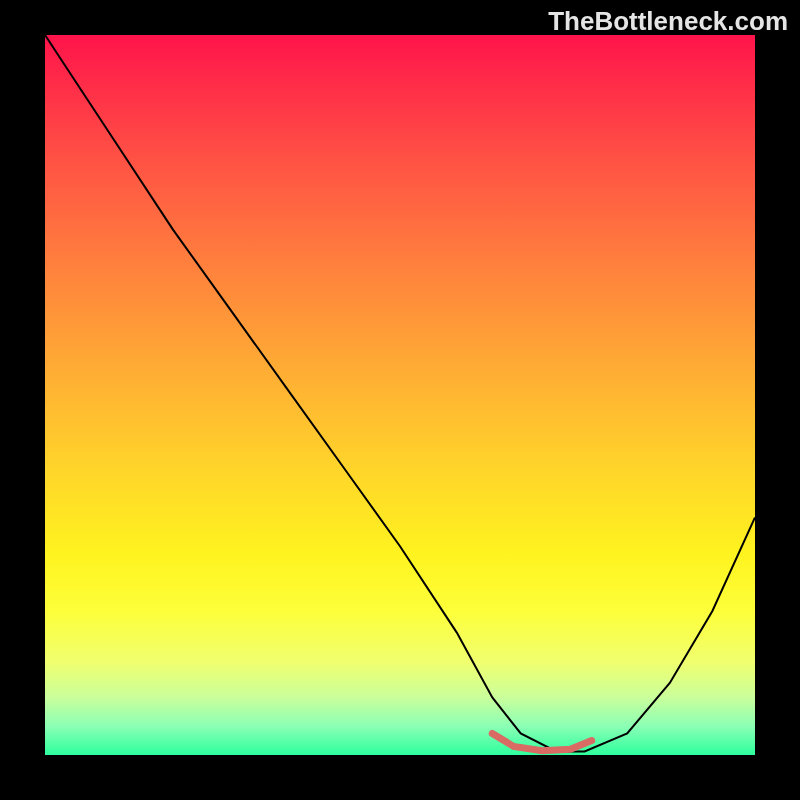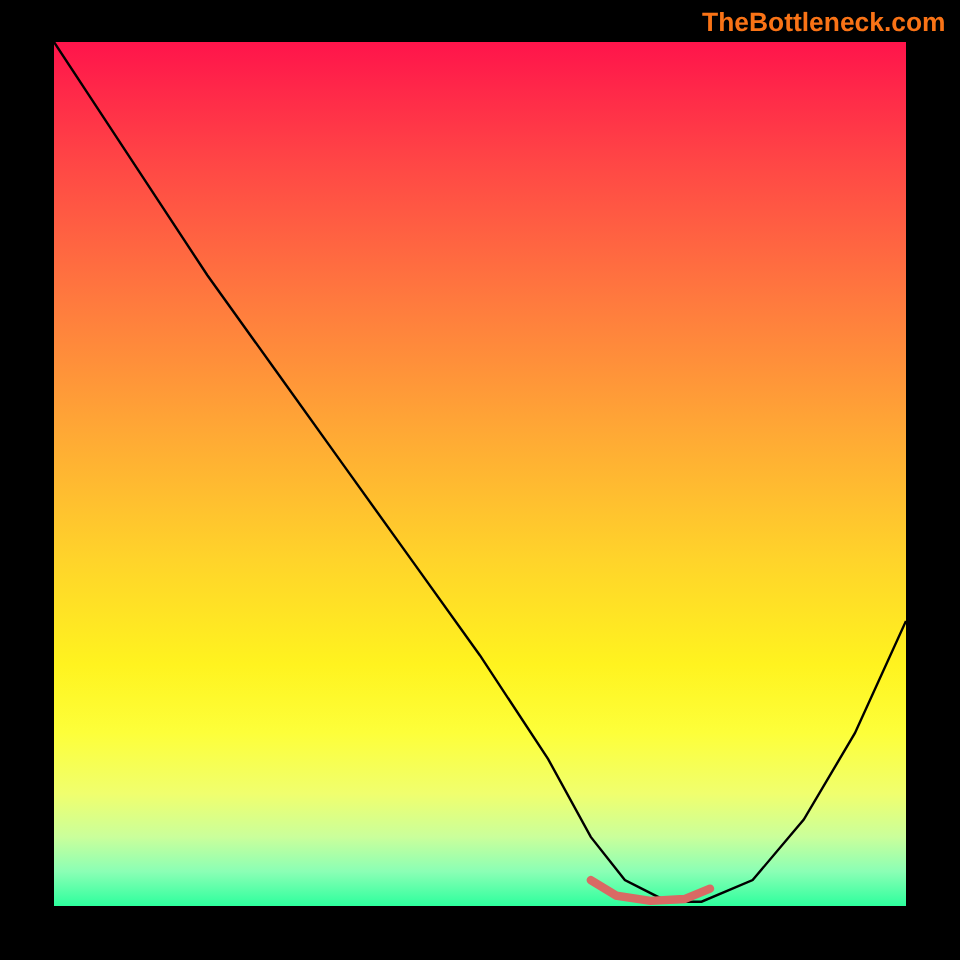--- a/index.html
+++ b/index.html
@@ -8,23 +8,23 @@
     position: relative;
     width: 800px;
     height: 800px;
     background: #000;
   }
   .watermark {
     position: absolute;
     top: 6px;
     right: 12px;
     font-family: Arial, sans-serif;
-    font-size: 22px;
+    font-size: 26px;
     font-weight: bold;
-    color: #f97316;
+    color: #e5e5e5;
     z-index: 3;
   }
   .plot-area {
     position: absolute;
     left: 45px;
     top: 35px;
     width: 710px;
     height: 720px;
     background: linear-gradient(to bottom,
       #ff144b 0%,

